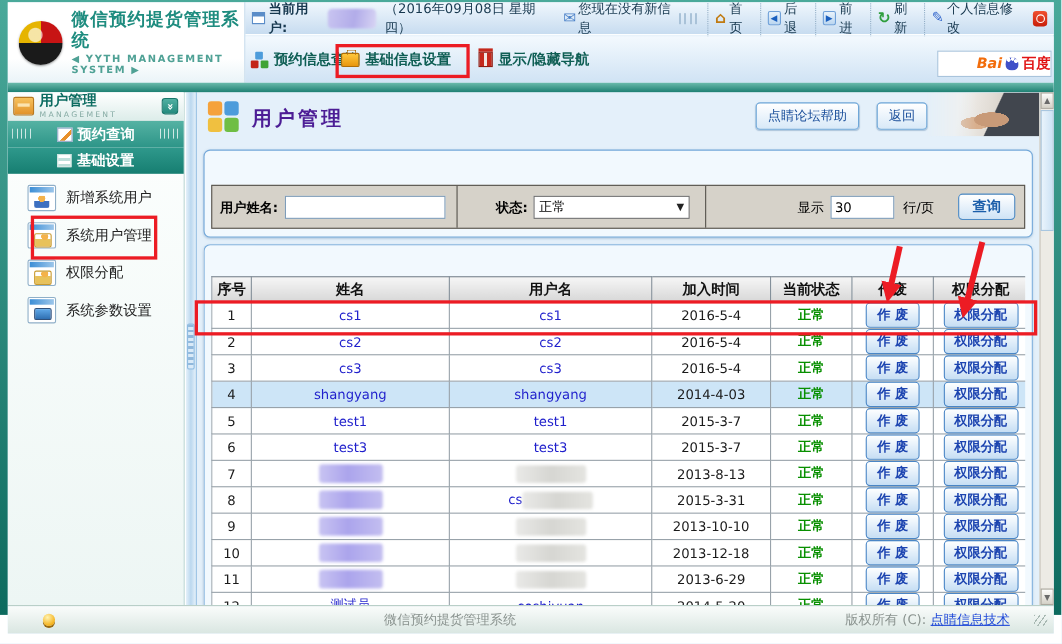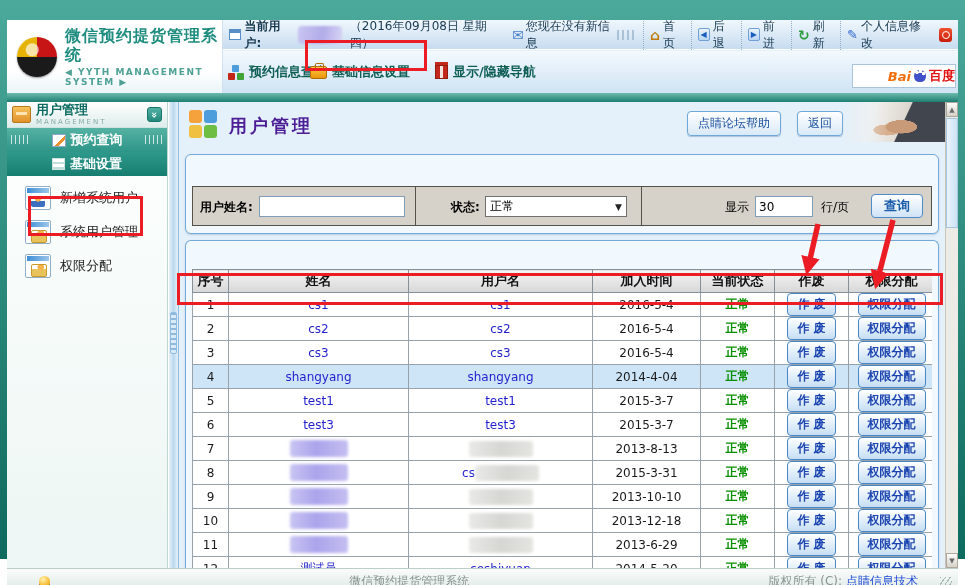--- a/index.html
+++ b/index.html
@@ -1,20 +1,20 @@
 <!DOCTYPE html>
 <html><head>
 <meta charset="utf-8">
 <style>
   html,body{margin:0;padding:0;width:965px;height:585px;overflow:hidden;
     font-family:"DejaVu Sans","Liberation Sans",sans-serif;}
   *{box-sizing:border-box;}
   .app{position:relative;width:965px;height:559px;
     background:linear-gradient(180deg,#4AA99A,#0D6A5E);
-    padding:20px 7px 6px 7px;}
+    padding:2px 7px 6px 7px;}
   .chrome{position:relative;width:951px;height:574px;background:#E4F0FA;overflow:hidden;}
 
   
   .logo-panel{position:absolute;left:0;top:0;width:216px;height:73px;
     background:linear-gradient(180deg,#FFFFFF 70%,#EAF4F8);display:flex;align-items:center;
     gap:8px;padding-left:10px;border-right:1px solid #CFE0EE;z-index:5;}
   .logo-circle{width:40px;height:40px;border-radius:50%;flex:0 0 40px;
     background:radial-gradient(circle at 38% 32%,rgba(255,255,255,.65) 0 6px,transparent 7px),
       conic-gradient(#C71414 0 25%,#1A1A1A 25% 75%,#E6B400 75% 100%);
     box-shadow:0 1px 2px rgba(0,0,0,.4);}
@@ -330,20 +330,24 @@
           <span>新增系统用户</span>
         </div>
         <div class="side-item">
           <span class="win-icon ic-folder"></span>
           <span>系统用户管理</span>
         </div>
         <div class="side-item">
           <span class="win-icon ic-folder"></span>
           <span>权限分配</span>
         </div>
+        <div class="side-item">
+          <span class="win-icon ic-screen"></span>
+          <span>系统参数设置</span>
+        </div>
       </div>
     </div>
 
     <div class="splitter">
       <span class="grip"></span>
     </div>
 
     <div class="main">
       <div class="page-head">
         <span class="pt-icon">
@@ -424,21 +428,21 @@
                 <td class="cname">cs3</td>
                 <td>2016-5-4</td>
                 <td class="cstatus">正常</td>
                 <td><button class="abtn">作 废</button></td>
                 <td><button class="abtn">权限分配</button></td>
               </tr>
               <tr class="hl">
                 <td>4</td>
                 <td class="cname">shangyang</td>
                 <td class="cname">shangyang</td>
-                <td>2014-4-04</td>
+                <td>2014-4-03</td>
                 <td class="cstatus">正常</td>
                 <td><button class="abtn">作 废</button></td>
                 <td><button class="abtn">权限分配</button></td>
               </tr>
               <tr>
                 <td>5</td>
                 <td class="cname">test1</td>
                 <td class="cname">test1</td>
                 <td>2015-3-7</td>
                 <td class="cstatus">正常</td>

